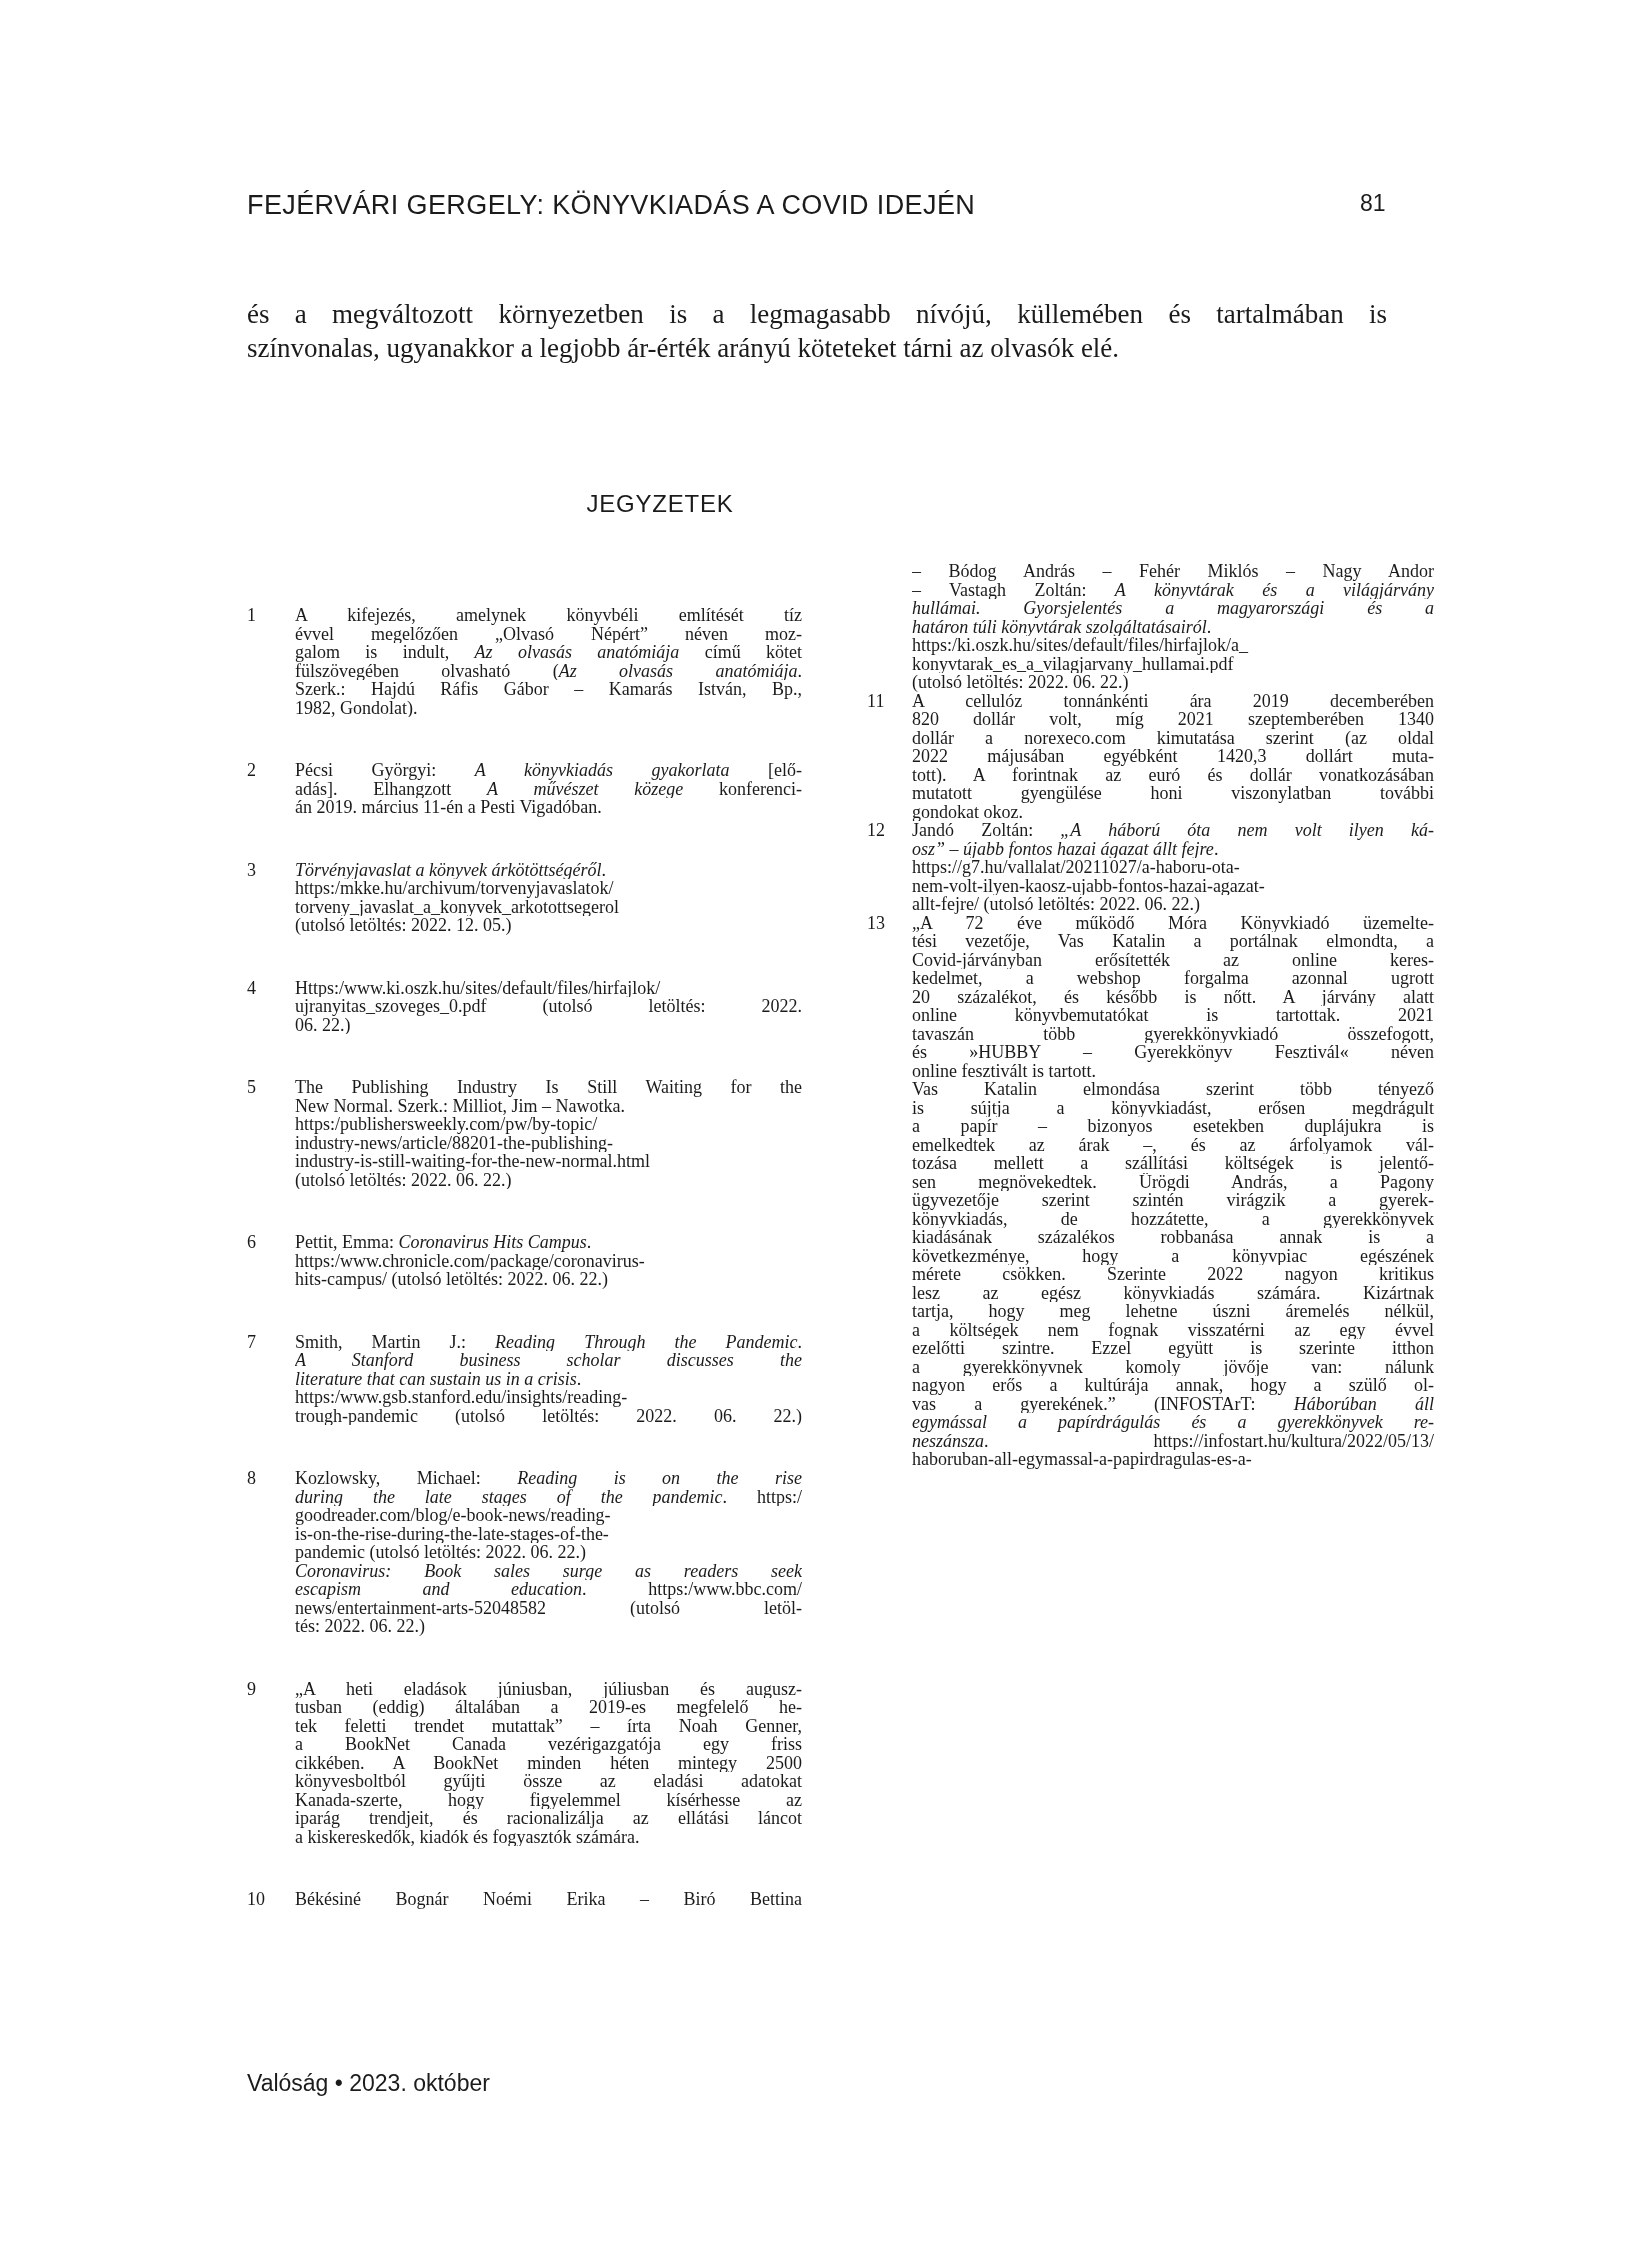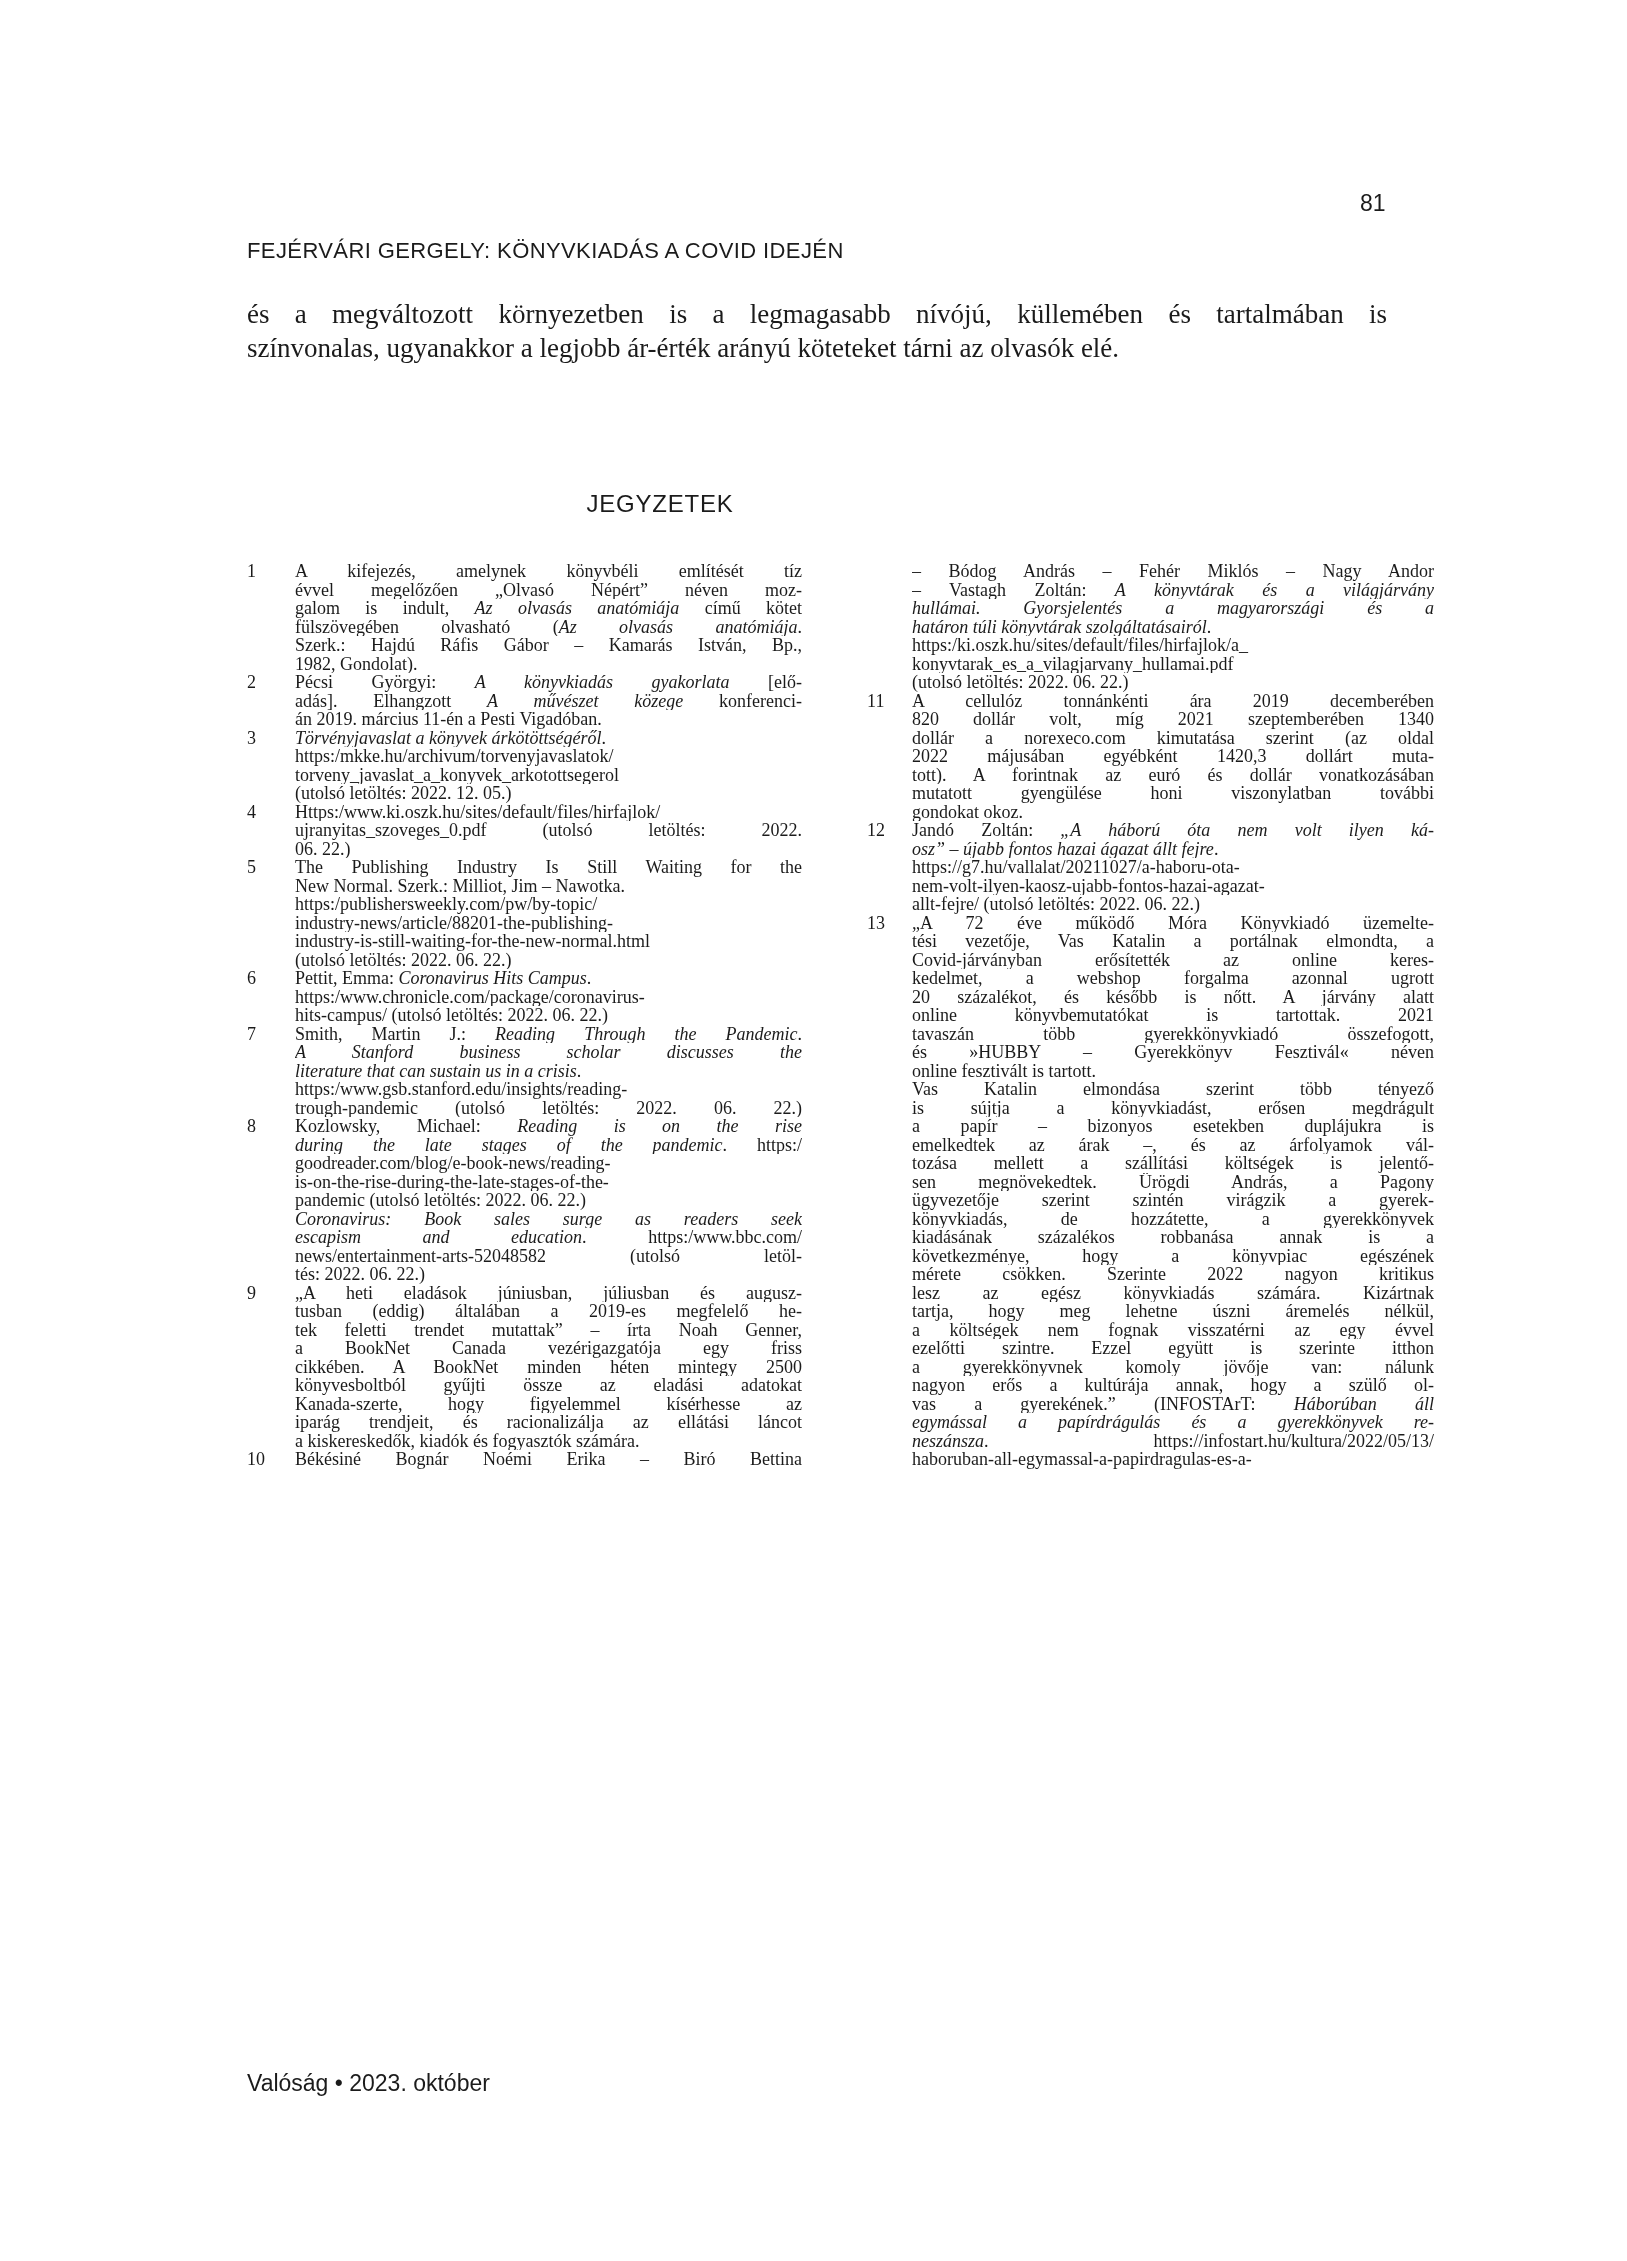--- a/index.html
+++ b/index.html
@@ -1,30 +1,30 @@
 <!DOCTYPE html>
 <html style="font-size:12.3px"><head>
 <meta charset="utf-8">
 <style>
   html, body { margin: 0; padding: 0; background: #ffffff; }
   body { width: 1628px; height: 2261px; position: relative; overflow: hidden; color: #1b1b1b; }
   .sans { font-family: "Liberation Sans", sans-serif; }
   .serif { font-family: "Liberation Serif", serif; }
-  #running-head { position: absolute; left: 247px; top: 190px; font-size: 22px; letter-spacing: 0.4px; margin-top: 48px; }
+  #running-head { position: absolute; left: 247px; top: 190px; font-size: 27px; letter-spacing: 0.4px; }
   #page-number { position: absolute; left: 1360px; top: 190px; font-size: 23px; }
   #body-text { position: absolute; left: 247px; top: 297px; width: 1140px; font-size: 27px; line-height: 34px; }
   #body-text .ln { display: block; text-align: justify; text-align-last: justify; white-space: nowrap; }
   #body-text .ln.last { text-align-last: left; }
   #section-title { position: absolute; left: 0; width: 1320px; top: 490px; text-align: center; font-size: 24px; letter-spacing: 0.8px; }
   .col { position: absolute; top: 562px; font-size: 18px; line-height: 18.5px; }
   #col-left { left: 247px; width: 555px; }
   #col-right { left: 814px; width: 573px; margin-left: 47px; }
   .note { position: relative; }
   .note .num { position: absolute; left: 0; top: 0; width: 31px; }
-  #col-left .note .body { margin-left: 48px; }
+  #col-left .note .body { margin-left: 48px; margin-top: 44px; }
   #col-right .note .body { margin-left: 51px; }
   #col-right .num { left: 6.1px; }
   .body .ln { display: block; text-align: justify; text-align-last: justify; white-space: nowrap; overflow: hidden; }
   .body .ln.l { text-align-last: left; }
   .it { font-style: italic; }
   #footer { position: absolute; left: 247px; top: 2070px; font-size: 23px; }
 </style>
 </head>
 <body>
 

